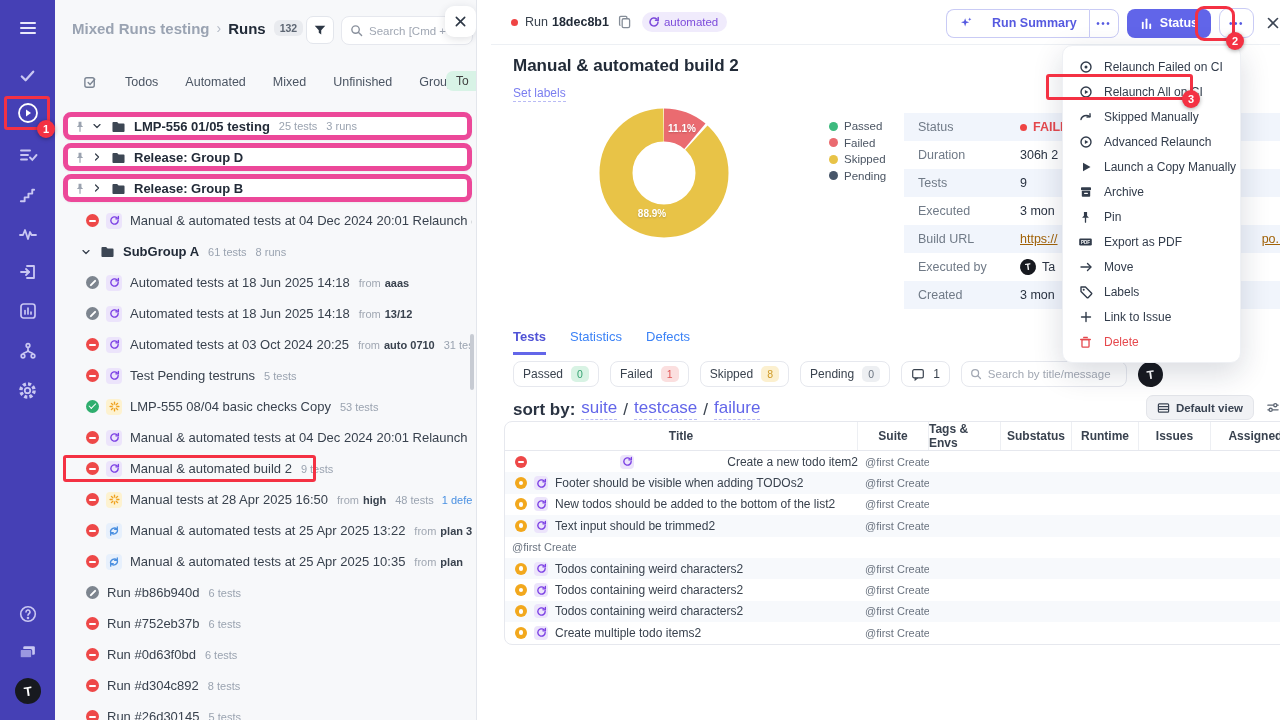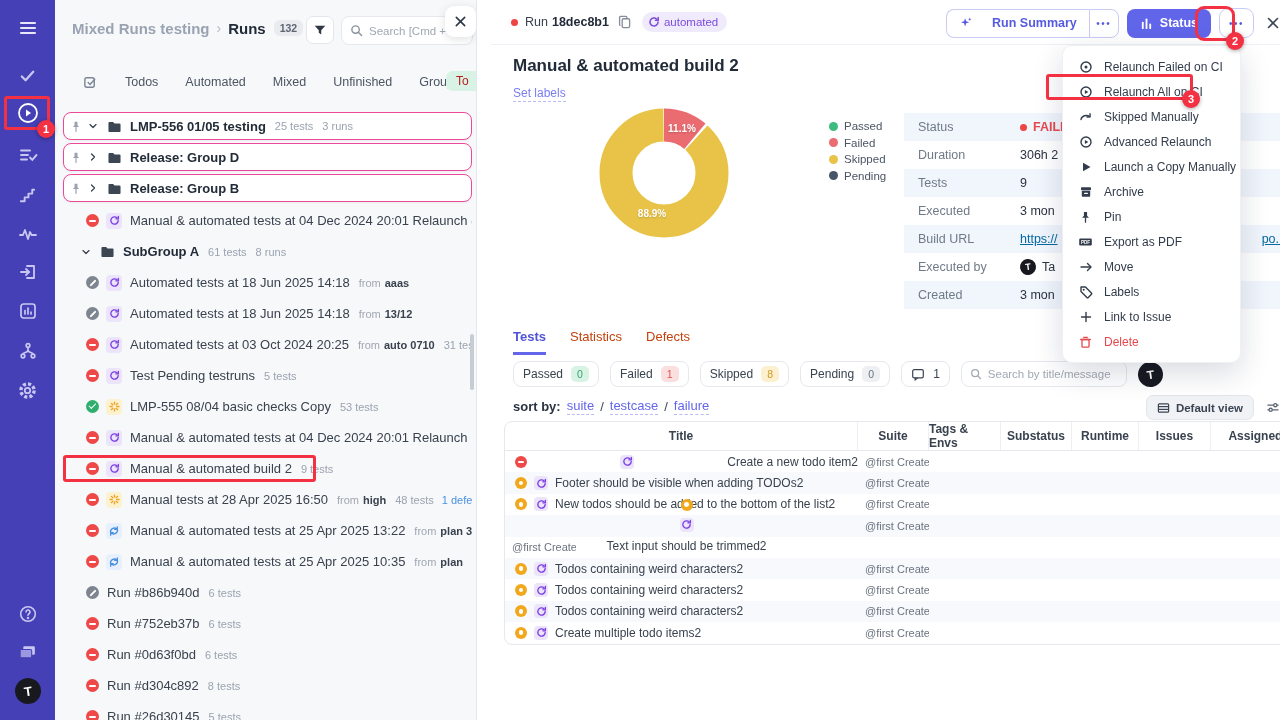--- a/index.html
+++ b/index.html
@@ -19,24 +19,24 @@
   .crumb-sep{margin:0 7px;color:#b3bac6;font-size:14px}
   .crumb-section{font-size:15px;font-weight:bold;color:#222b38}
   .crumb-count{margin-left:8px;background:#e9ebef;color:#5d6673;font-size:10.5px;font-weight:bold;border-radius:6px;padding:2px 6px}
   .filter-btn{position:absolute;left:251px;top:16px;width:28px;height:28px;background:#fff;border:1px solid #e3e6ec;border-radius:7px;display:flex;align-items:center;justify-content:center;color:#2d3745}
   .panel-search{position:absolute;left:286px;top:16px;width:132px;height:29px;background:#fff;border:1px solid #e6e8ee;border-radius:8px;display:flex;align-items:center;padding:0 8px;gap:6px;overflow:hidden}
   .panel-search input{border:none;outline:none;font-size:11.5px;color:#4a5462;width:100px;font-family:inherit;background:transparent}
   .panel-search input::placeholder{color:#a0a7b3}
   .panel-close{position:absolute;left:390px;top:6px;width:31px;height:31px;background:#fff;border-radius:9px;box-shadow:0 2px 8px rgba(25,35,60,.14);display:flex;align-items:center;justify-content:center;z-index:8}
   .tabs-row{position:absolute;left:0;top:68px;right:0;height:28px;display:flex;align-items:center;padding-left:28px;gap:27px}
   .tabs-row .tab-lab{font-size:12.5px;color:#4b5563}
-  .tab-chip{position:absolute;right:-6px;top:3px;background:#d8f3e6;color:#b91c1c;font-size:12px;border-radius:7px;padding:3px 10px;width:36px;overflow:hidden;white-space:nowrap}
+  .tab-chip{position:absolute;right:-6px;top:3px;background:#d8f3e6;color:#404040;font-size:12px;border-radius:7px;padding:3px 10px;width:36px;overflow:hidden;white-space:nowrap}
   .runs-list{position:absolute;left:0;top:106px;right:0;bottom:0;padding:6px 4px 0 8px}
   .run-row{height:31px;display:flex;align-items:center;white-space:nowrap;overflow:hidden}
-  .run-row.card{height:28px;margin-bottom:3px;background:#fff;border:1px solid #ec4899;border-radius:8px;box-shadow:0 1px 2px rgba(16,24,40,.05);padding-left:6px}
+  .run-row.card{height:28px;margin-bottom:3px;background:#fff;border:5px solid #ec4899;border-radius:8px;box-shadow:0 1px 2px rgba(16,24,40,.05);padding-left:6px}
   .run-name{font-size:13px;color:#39424e;margin-left:8px}
   .grp-name{font-size:13px;font-weight:bold;color:#222b38;margin-left:6px}
   .meta{font-size:11px;color:#9aa3b0;margin-left:9px}
   .from-lab{font-size:11px;color:#a0a7b2;margin-left:9px}
   .from-val{font-size:11px;font-weight:bold;color:#39424e;margin-left:4px}
   .defects{font-size:11px;color:#4a90e2;margin-left:8px}
   .st{width:13px;height:13px;border-radius:50%;position:relative;flex:none}
   .st.failed{background:#ee4848}.st.failed::after{content:"";position:absolute;left:3px;top:5.6px;width:7px;height:2px;border-radius:1px;background:#fff}
   .st.canceled{background:#7d858f}.st.canceled::after{content:"";position:absolute;left:2.6px;top:5.6px;width:8px;height:2px;border-radius:1px;background:#fff;transform:rotate(-45deg)}
   .st.passed{background:#2fae6e}.st.passed::after{content:"";position:absolute;left:3.2px;top:3.4px;width:6px;height:3.4px;border-left:1.8px solid #fff;border-bottom:1.8px solid #fff;transform:rotate(-45deg)}
@@ -73,38 +73,38 @@
   .legend-item{display:flex;align-items:center;gap:6px}
   .legend-dot{width:9px;height:9px;border-radius:50%}
   .legend-lab{font-size:11.5px;color:#4b5563}
   .details{position:absolute;left:413px;top:113px;right:0}
   .det-row{height:28px;display:flex;align-items:center;padding-left:14px;position:relative}
   .det-row:nth-child(odd){background:#f1f5fc}
   .det-lab{width:102px;font-size:12.5px;color:#707a87;flex:none}
   .det-val{font-size:12.5px;color:#2a3342;display:flex;align-items:center;gap:6px;white-space:nowrap}
   .det-val.status{color:#e5484d;font-weight:bold}
   .det-val.status::before{content:"";width:7px;height:7px;border-radius:50%;background:#ef4444;display:inline-block}
-  .det-val.link,.det-tail{color:#0369a1;text-decoration:underline}
+  .det-val.link,.det-tail{color:#a16207;text-decoration:underline}
   .det-tail{position:absolute;right:8px;font-size:12.5px}
   .det-ava{width:16px;height:16px;border-radius:50%;background:#17191f;color:#fff;font-size:9px;font-weight:bold;display:flex;align-items:center;justify-content:center;transform:rotate(-8deg)}
 
   
   .sec-tabs{position:absolute;left:22px;top:329px;display:flex;gap:24px}
-  .sec-tab{font-size:13px;color:#c2410c;padding-bottom:8px}
+  .sec-tab{font-size:13px;color:#3b82f6;padding-bottom:8px}
   .sec-tab.active{color:#5053d6;font-weight:bold;border-bottom:3px solid #6366e9}
   .chips-row{position:absolute;left:22px;top:361px;display:flex;align-items:center;gap:11px}
   .chip{height:26px;background:#fff;border:1px solid #e6e8ee;border-radius:8px;display:flex;align-items:center;gap:8px;padding:0 9px;font-size:12px;color:#39424e}
   .chip-badge{min-width:18px;height:16px;border-radius:5px;font-size:10.5px;display:flex;align-items:center;justify-content:center;padding:0 4px}
   .cb-passed{background:#d8f3e4;color:#34a271}.cb-failed{background:#fbdfdf;color:#df5656}
   .cb-skipped{background:#fcf0cf;color:#cf9b2a}.cb-pending{background:#edeff2;color:#6b7480}
   .chip-search{height:26px;width:166px;border:1px solid #e6e8ee;border-radius:8px;display:flex;align-items:center;gap:6px;padding:0 8px;background:#fff;overflow:hidden}
   .chip-search input{border:none;outline:none;font-size:11.5px;width:130px;font-family:inherit;color:#4a5462}
   .chip-search input::placeholder{color:#a2a8b3}
   .chips-ava{width:25px;height:25px;border-radius:50%;background:#17191f;color:#fff;font-size:12px;font-weight:bold;display:flex;align-items:center;justify-content:center;transform:rotate(-8deg)}
-  .sort-row{position:absolute;left:22px;top:398px;display:flex;align-items:center;font-size:13px}
+  .sort-row{position:absolute;left:22px;top:398px;display:flex;align-items:flex-end;font-size:17px}
   .sort-lab{font-weight:bold;color:#2a3342;margin-right:6px}
   .sort-link{color:#6366e9;border-bottom:1px dashed #b9bbf5;padding-bottom:1px}
   .sort-sep{color:#39424e;margin:0 6px}
   .view-row{position:absolute;right:14px;top:395px;display:flex;align-items:center;gap:12px}
   .view-btn{height:25px;background:#f1f2f5;border:1px solid #e3e5ea;border-radius:7px;display:flex;align-items:center;gap:6px;padding:0 10px;font-size:11.5px;font-weight:bold;color:#3a4453}
   .sliders-ic{color:#5d6673}
   .tests-table{position:absolute;left:13px;top:421px;width:812px;border:1px solid #e6e8ee;border-radius:8px;overflow:hidden;background:#fff}
   .tt-head{display:flex;height:29px;border-bottom:1px solid #e6e8ee}
   .tt-hcell{display:flex;align-items:center;justify-content:center;font-size:12px;font-weight:bold;color:#39424f;border-right:1px solid #edeff3;flex:none}
   .tt-hcell:last-child{border-right:none}
@@ -780,21 +780,21 @@
             <span>New todos should be added to the bottom of the list2</span>
           </div>
           <div class="tt-suite" style="width: 71px;">@first Create ...</div>
           <div style="width: 72px; flex: 0 0 auto;"></div>
           <div style="width: 71px; flex: 0 0 auto;"></div>
           <div style="width: 67px; flex: 0 0 auto;"></div>
           <div style="width: 72px; flex: 0 0 auto;"></div>
           <div style="width: 106px; flex: 0 0 auto;"></div>
         </div>
         <div class="tt-row">
-          <div class="tt-title" style="width: 353px; flex-direction: column;">
+          <div class="tt-title" style="width: 353px;">
             <span class="st skipped"></span>
             <span class="ty automated">
               <svg width="11" height="11" viewBox="0 0 12 12" fill="none" stroke="#7b3fe4" stroke-width="1.5" stroke-linecap="round">
                 <path d="M10 6a4 4 0 1 1-1.3-2.95"></path>
                 <path d="M10.2 1.5v2.7H7.5"></path>
               </svg>
             </span>
             <span>Text input should be trimmed2</span>
           </div>
           <div class="tt-suite" style="width: 71px;">@first Create ...</div>

